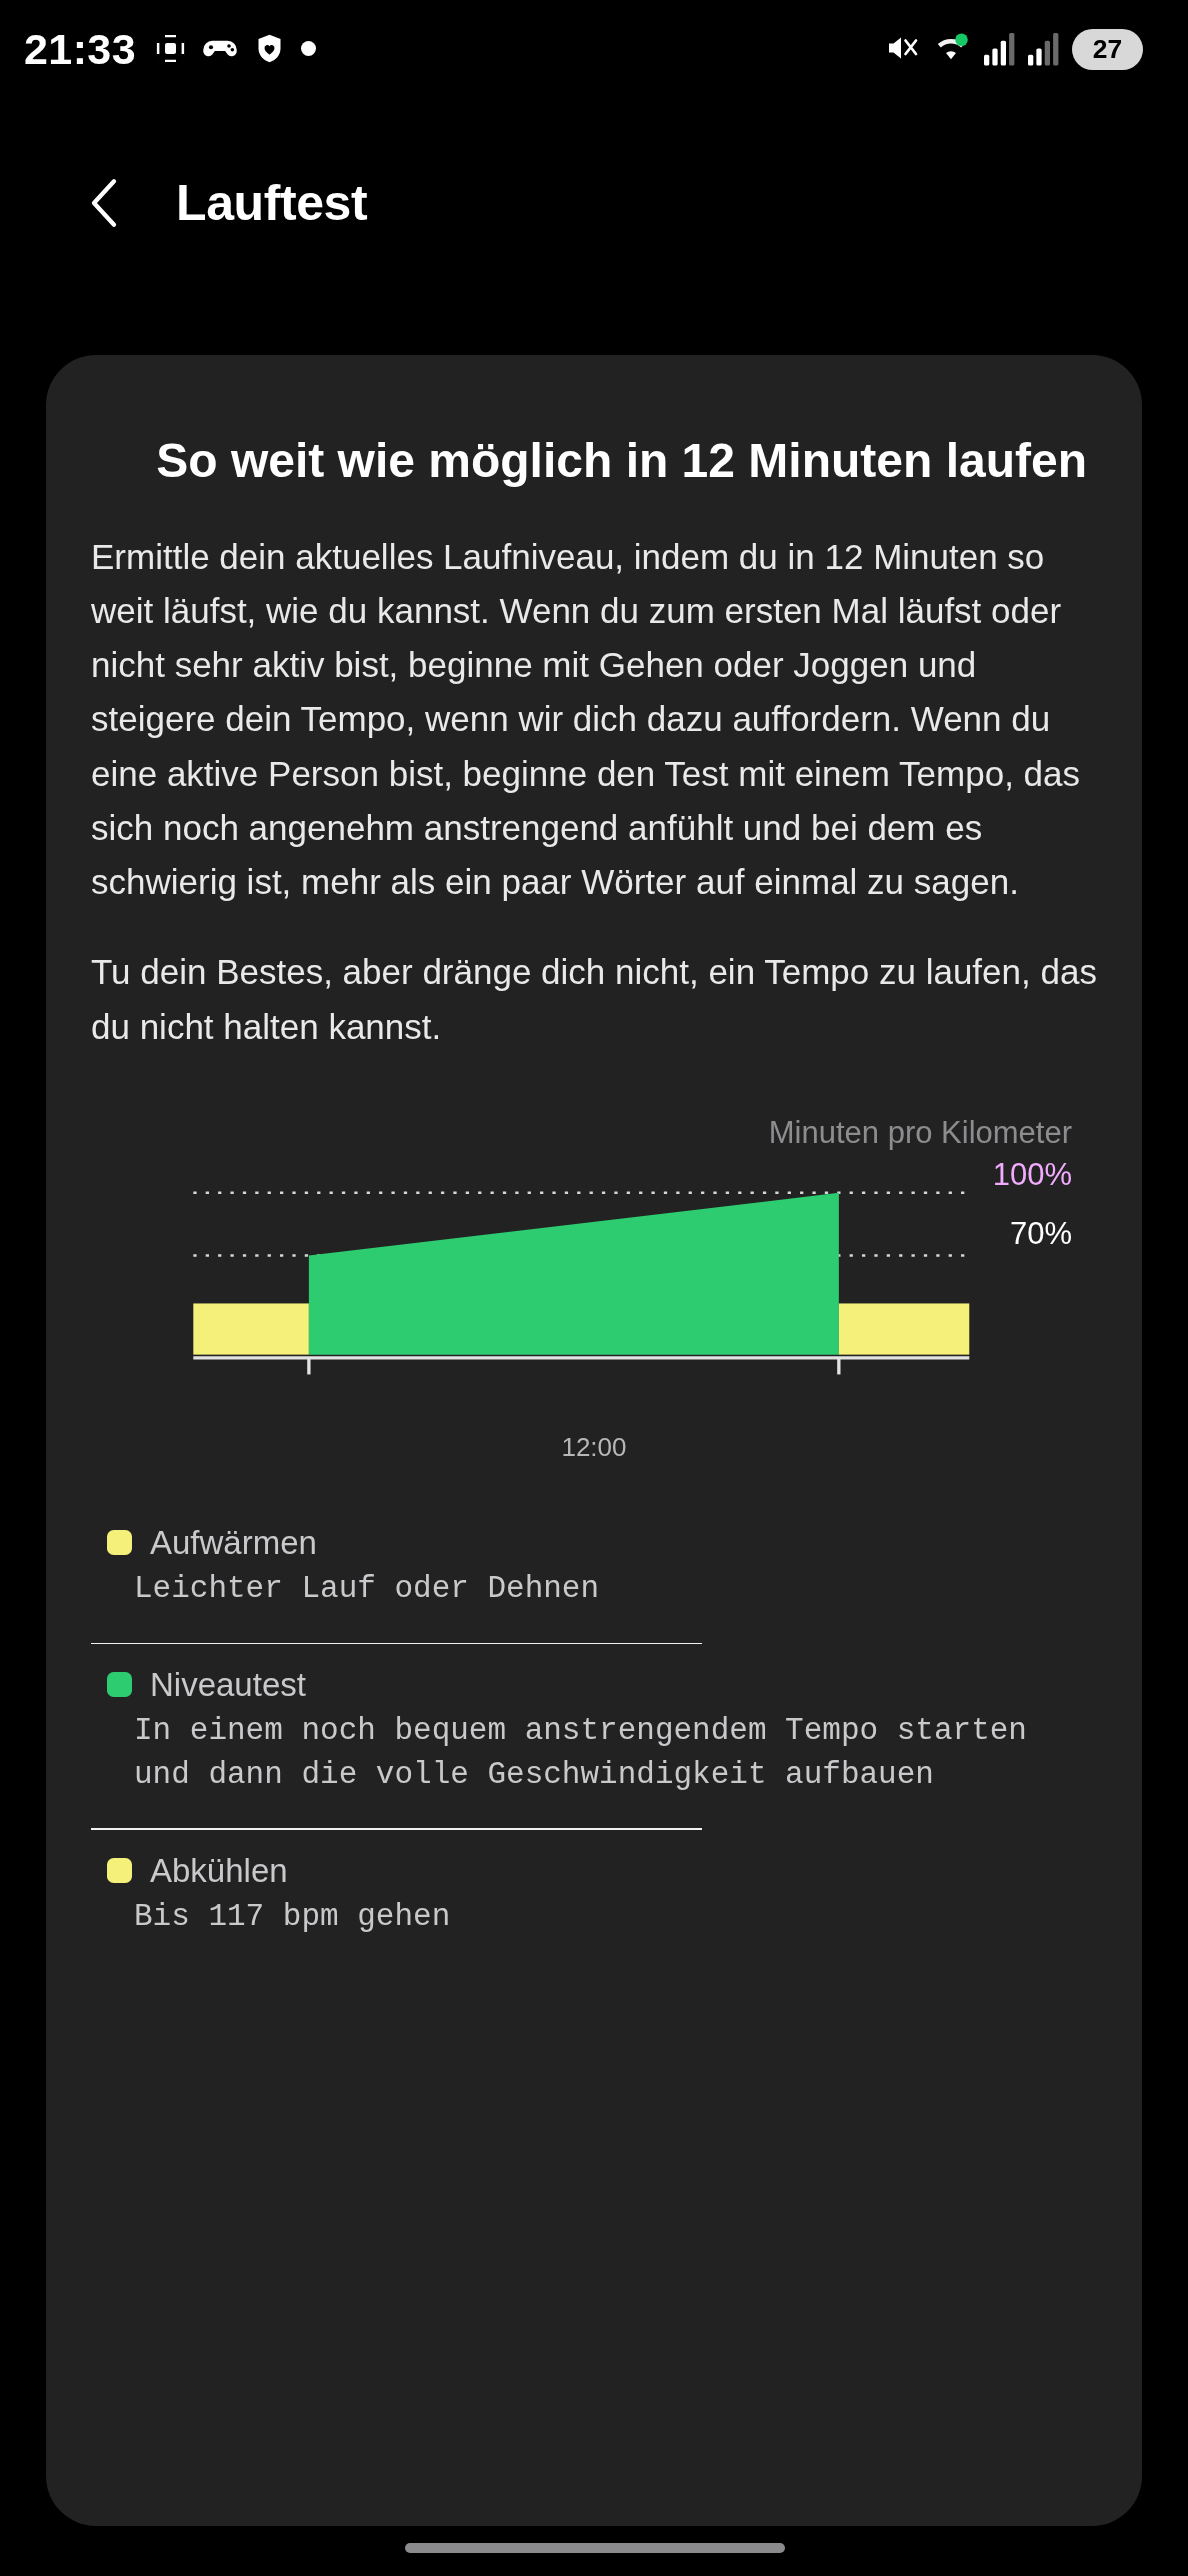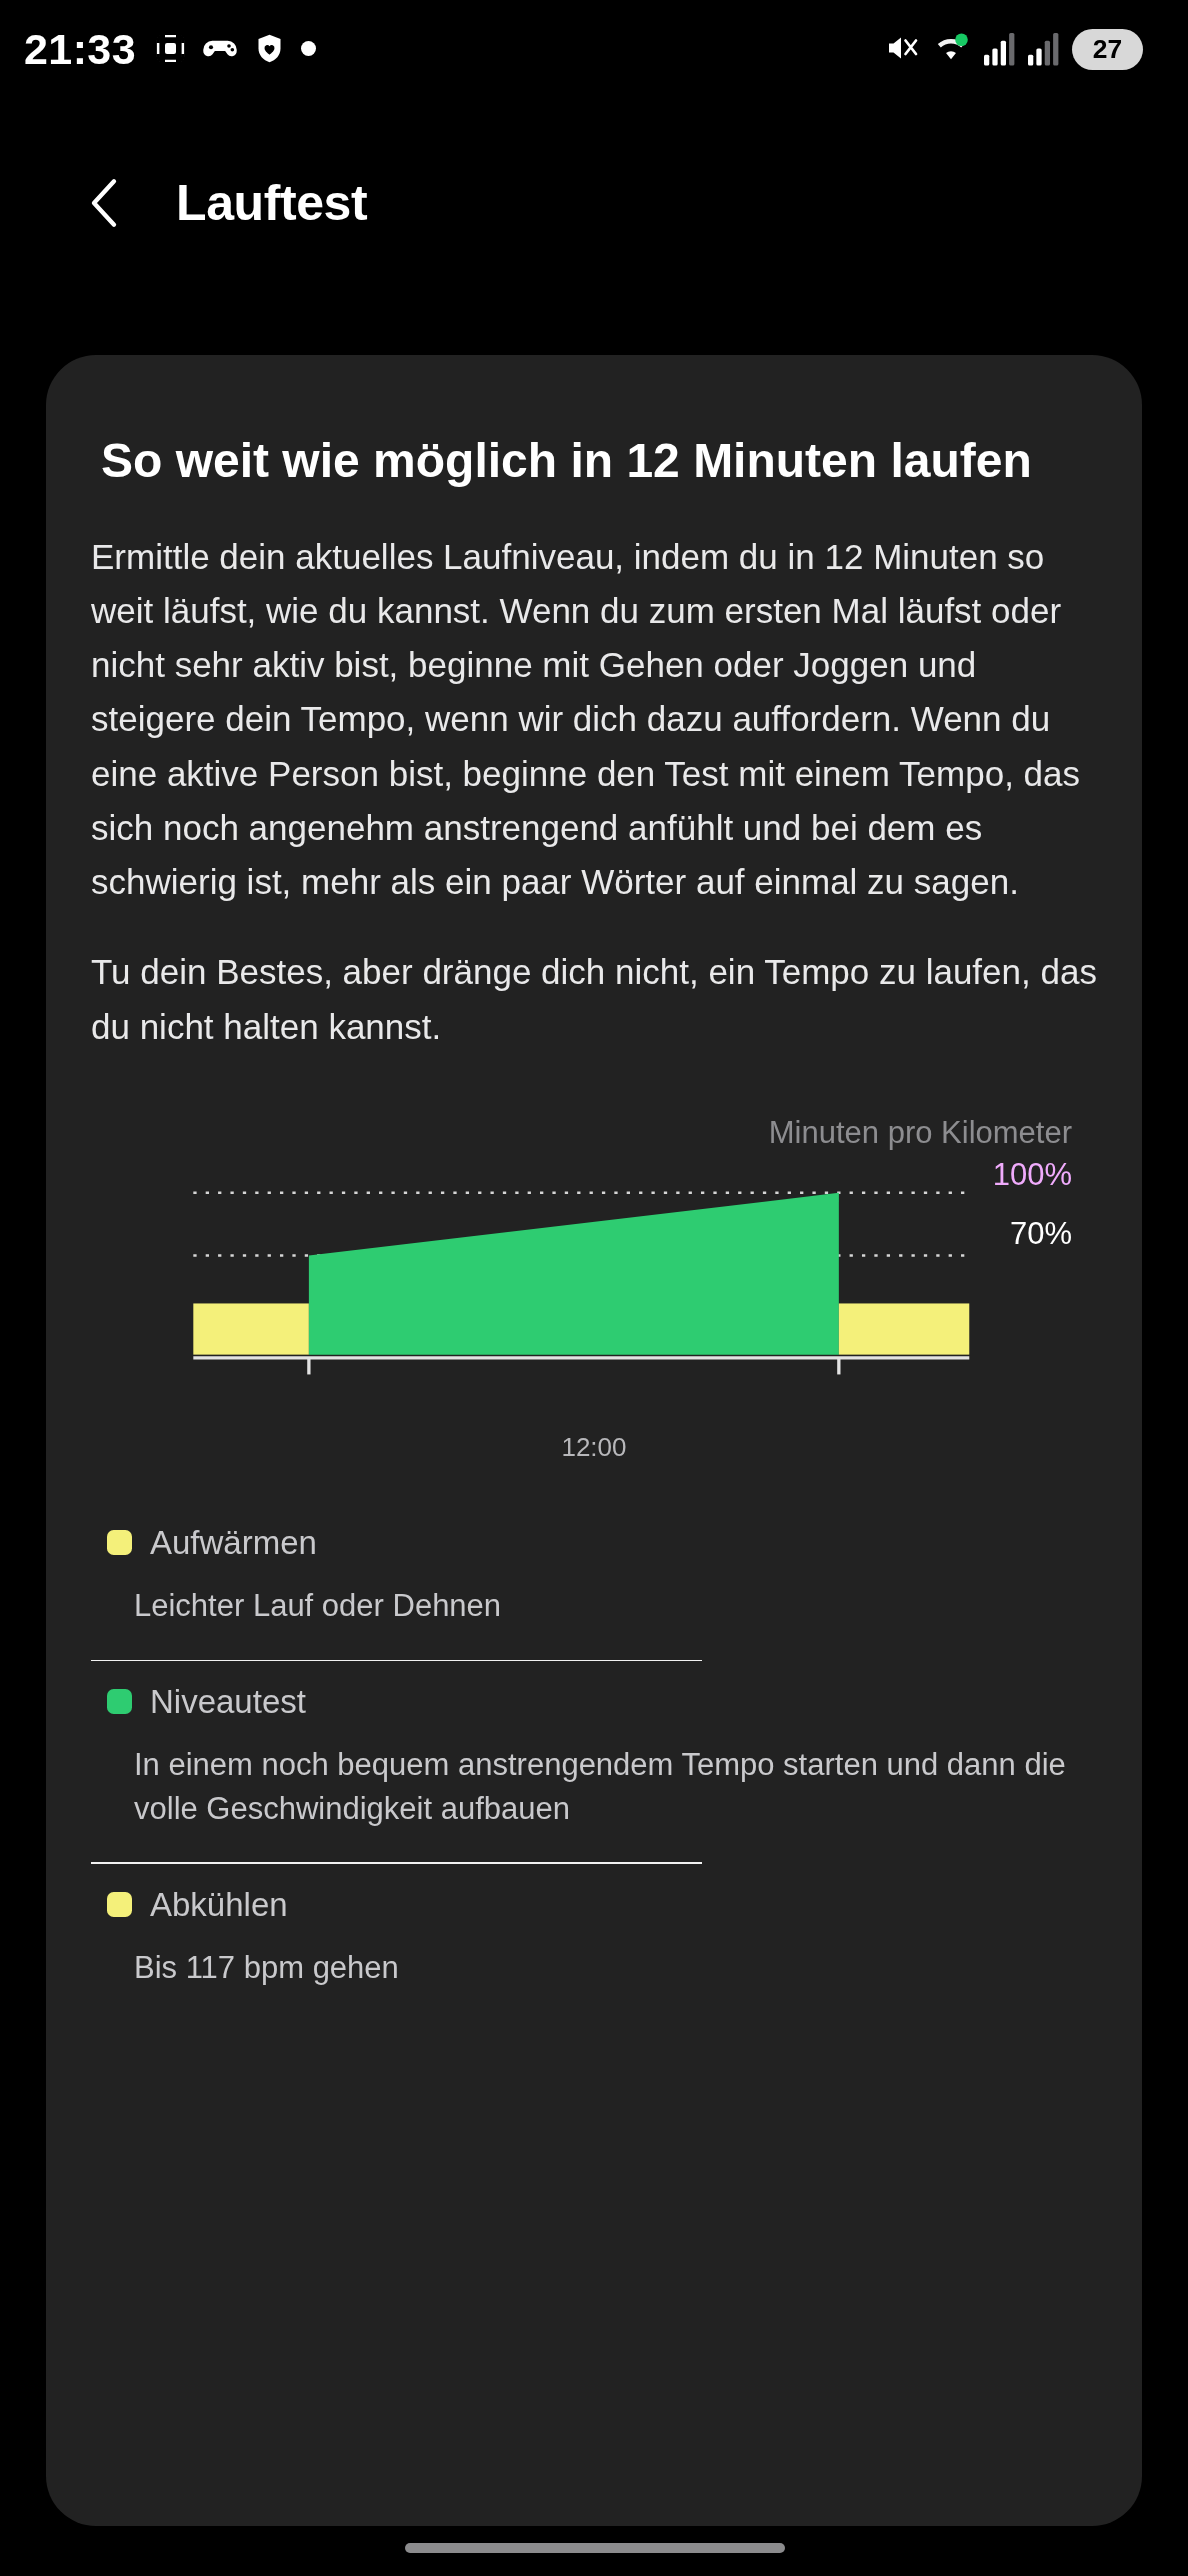--- a/index.html
+++ b/index.html
@@ -102,21 +102,21 @@
     overflow: hidden;
     padding: 0 40px;
   }
 
   .card-title {
     margin-top: 78px;
     color: #ffffff;
     font-size: 48px;
     font-weight: bold;
     line-height: 1.16;
-    text-align: left;
+    text-align: right;
     padding: 0 15px;
   }
 
   .para {
     color: #e9e9ea;
     font-size: 35px;
     line-height: 1.55;
     margin-top: 41px;
     padding: 0 5px;
   }
@@ -178,21 +178,22 @@
   }
   .legend-title {
     color: #c9c9cc;
     font-size: 33px;
   }
   .legend-desc {
     color: #c9c9cc;
     font-size: 31px;
     line-height: 1.42;
     margin-left: 43px;
-    margin-top: 22px;
+    margin-top: 5px;
+    font-family: Liberation Mono, monospace;
   }
   .legend-sep {
     height: 1.7px;
     background: #f2f2f2;
     width: 611px;
     margin: 25px 0 21.5px 0;
   }
 
   
   .home-indicator {

